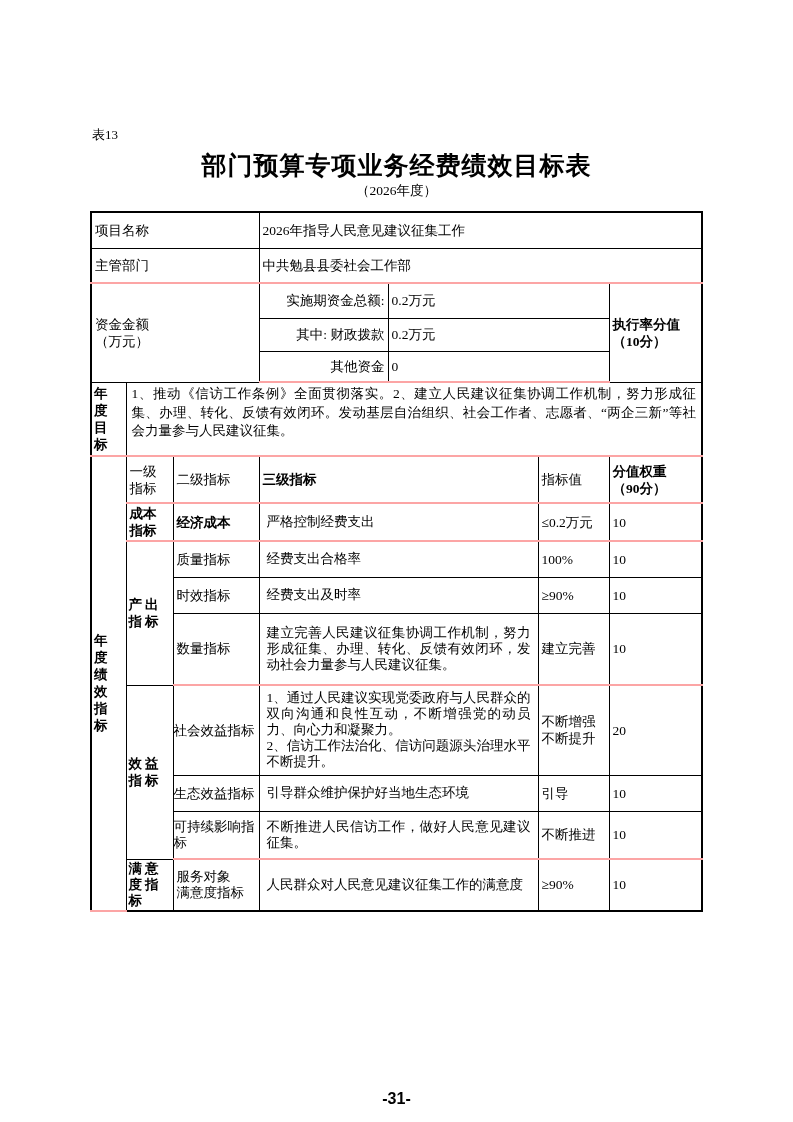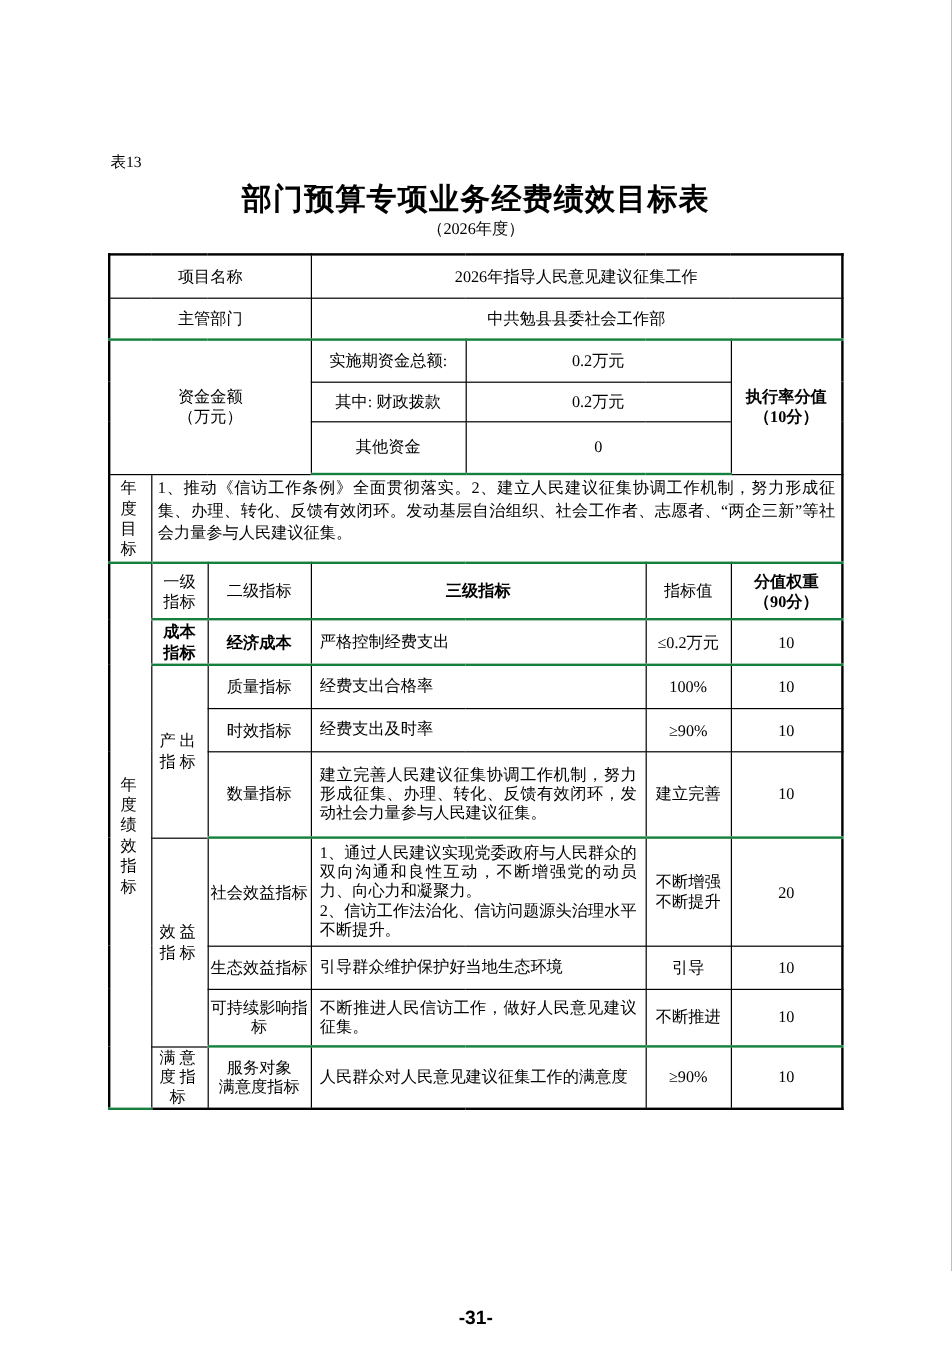--- a/index.html
+++ b/index.html
@@ -34,37 +34,36 @@
   table.main {
     width: 611px;
     margin: 11px auto 0;
     border-collapse: collapse;
     border: 2px solid #000;
     table-layout: fixed;
   }
   td {
     border: 1px solid #000;
     padding: 1px 3px;
-    text-align: center;
     vertical-align: middle;
     font-size: 13.5px;
     line-height: 17px;
     white-space: pre-line;
     overflow: hidden;
   }
   td.b { font-weight: bold; }
   td.left {
     text-align: justify;
     text-align-last: left;
     line-height: 16px;
     padding: 1px 7px;
   }
-  td.right { padding-right: 3px; }
-  td.vlabel { letter-spacing: 3px; padding: 1px 2px; }
-  tr.b2 > td { border-bottom: 2px solid #15803d; }
+  td.right { text-align: right; padding-right: 3px; }
+  td.vlabel { letter-spacing: 3px; padding: 1px 2px; font-weight: bold; }
+  tr.b2 > td { border-bottom: 2px solid #fca5a5; }
   .goal-text {
     text-align: justify;
     text-align-last: left;
     vertical-align: top;
     line-height: 18.5px;
     padding: 2px 5px;
   }
   .small-lh { line-height: 16px; }
   .page-num {
     position: absolute;
@@ -114,21 +113,21 @@
 （万元）</td>
         <td class="right">实施期资金总额:</td>
         <td colspan="2">0.2万元</td>
         <td rowspan="3" class="b">执行率分值
 （10分）</td>
       </tr>
       <tr style="height:33px">
         <td class="right">其中: 财政拨款</td>
         <td colspan="2">0.2万元</td>
       </tr>
-      <tr style="height:44px" class="b2">
+      <tr style="height:31px" class="b2">
         <td class="right">其他资金</td>
         <td colspan="2">0</td>
       </tr>
 
       <tr style="height:74px" class="b2">
         <td class="vlabel">年度
 目标</td>
         <td colspan="6" class="goal-text">1、推动《信访工作条例》全面贯彻落实。2、建立人民建议征集协调工作机制，努力形成征集、办理、转化、反馈有效闭环。发动基层自治组织、社会工作者、志愿者、“两企三新”等社会力量参与人民建议征集。</td>
       </tr>
 

